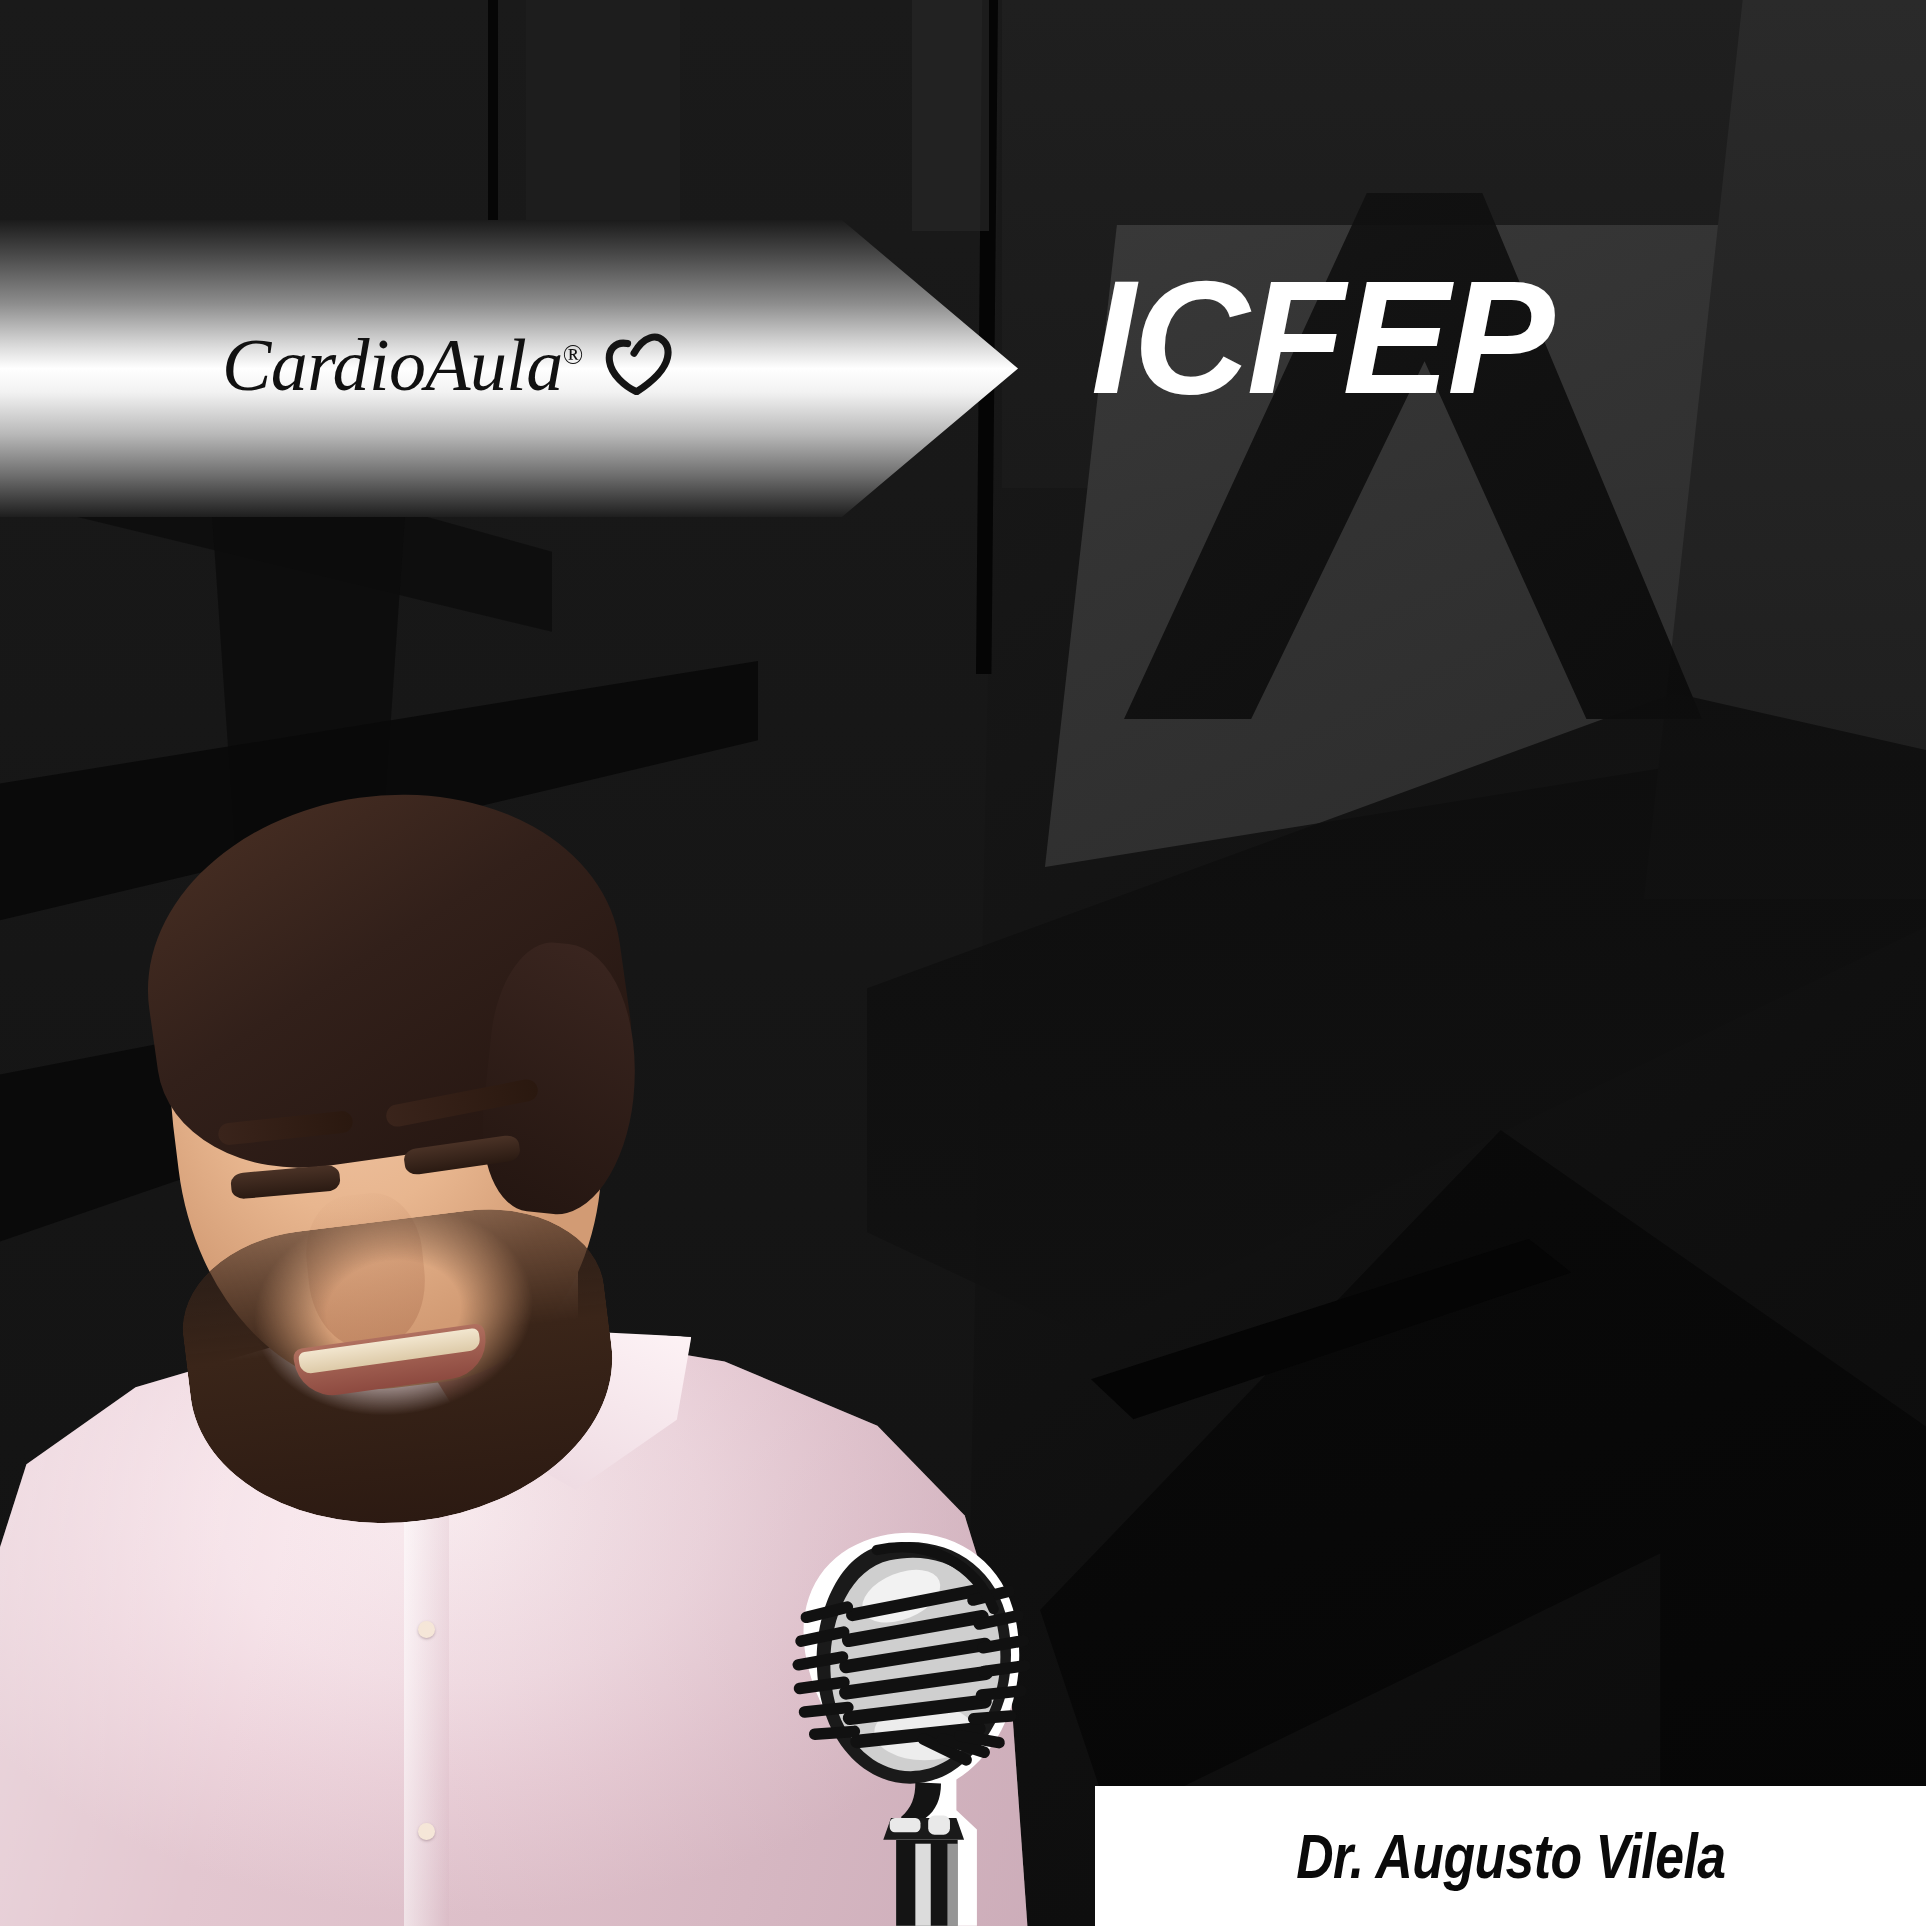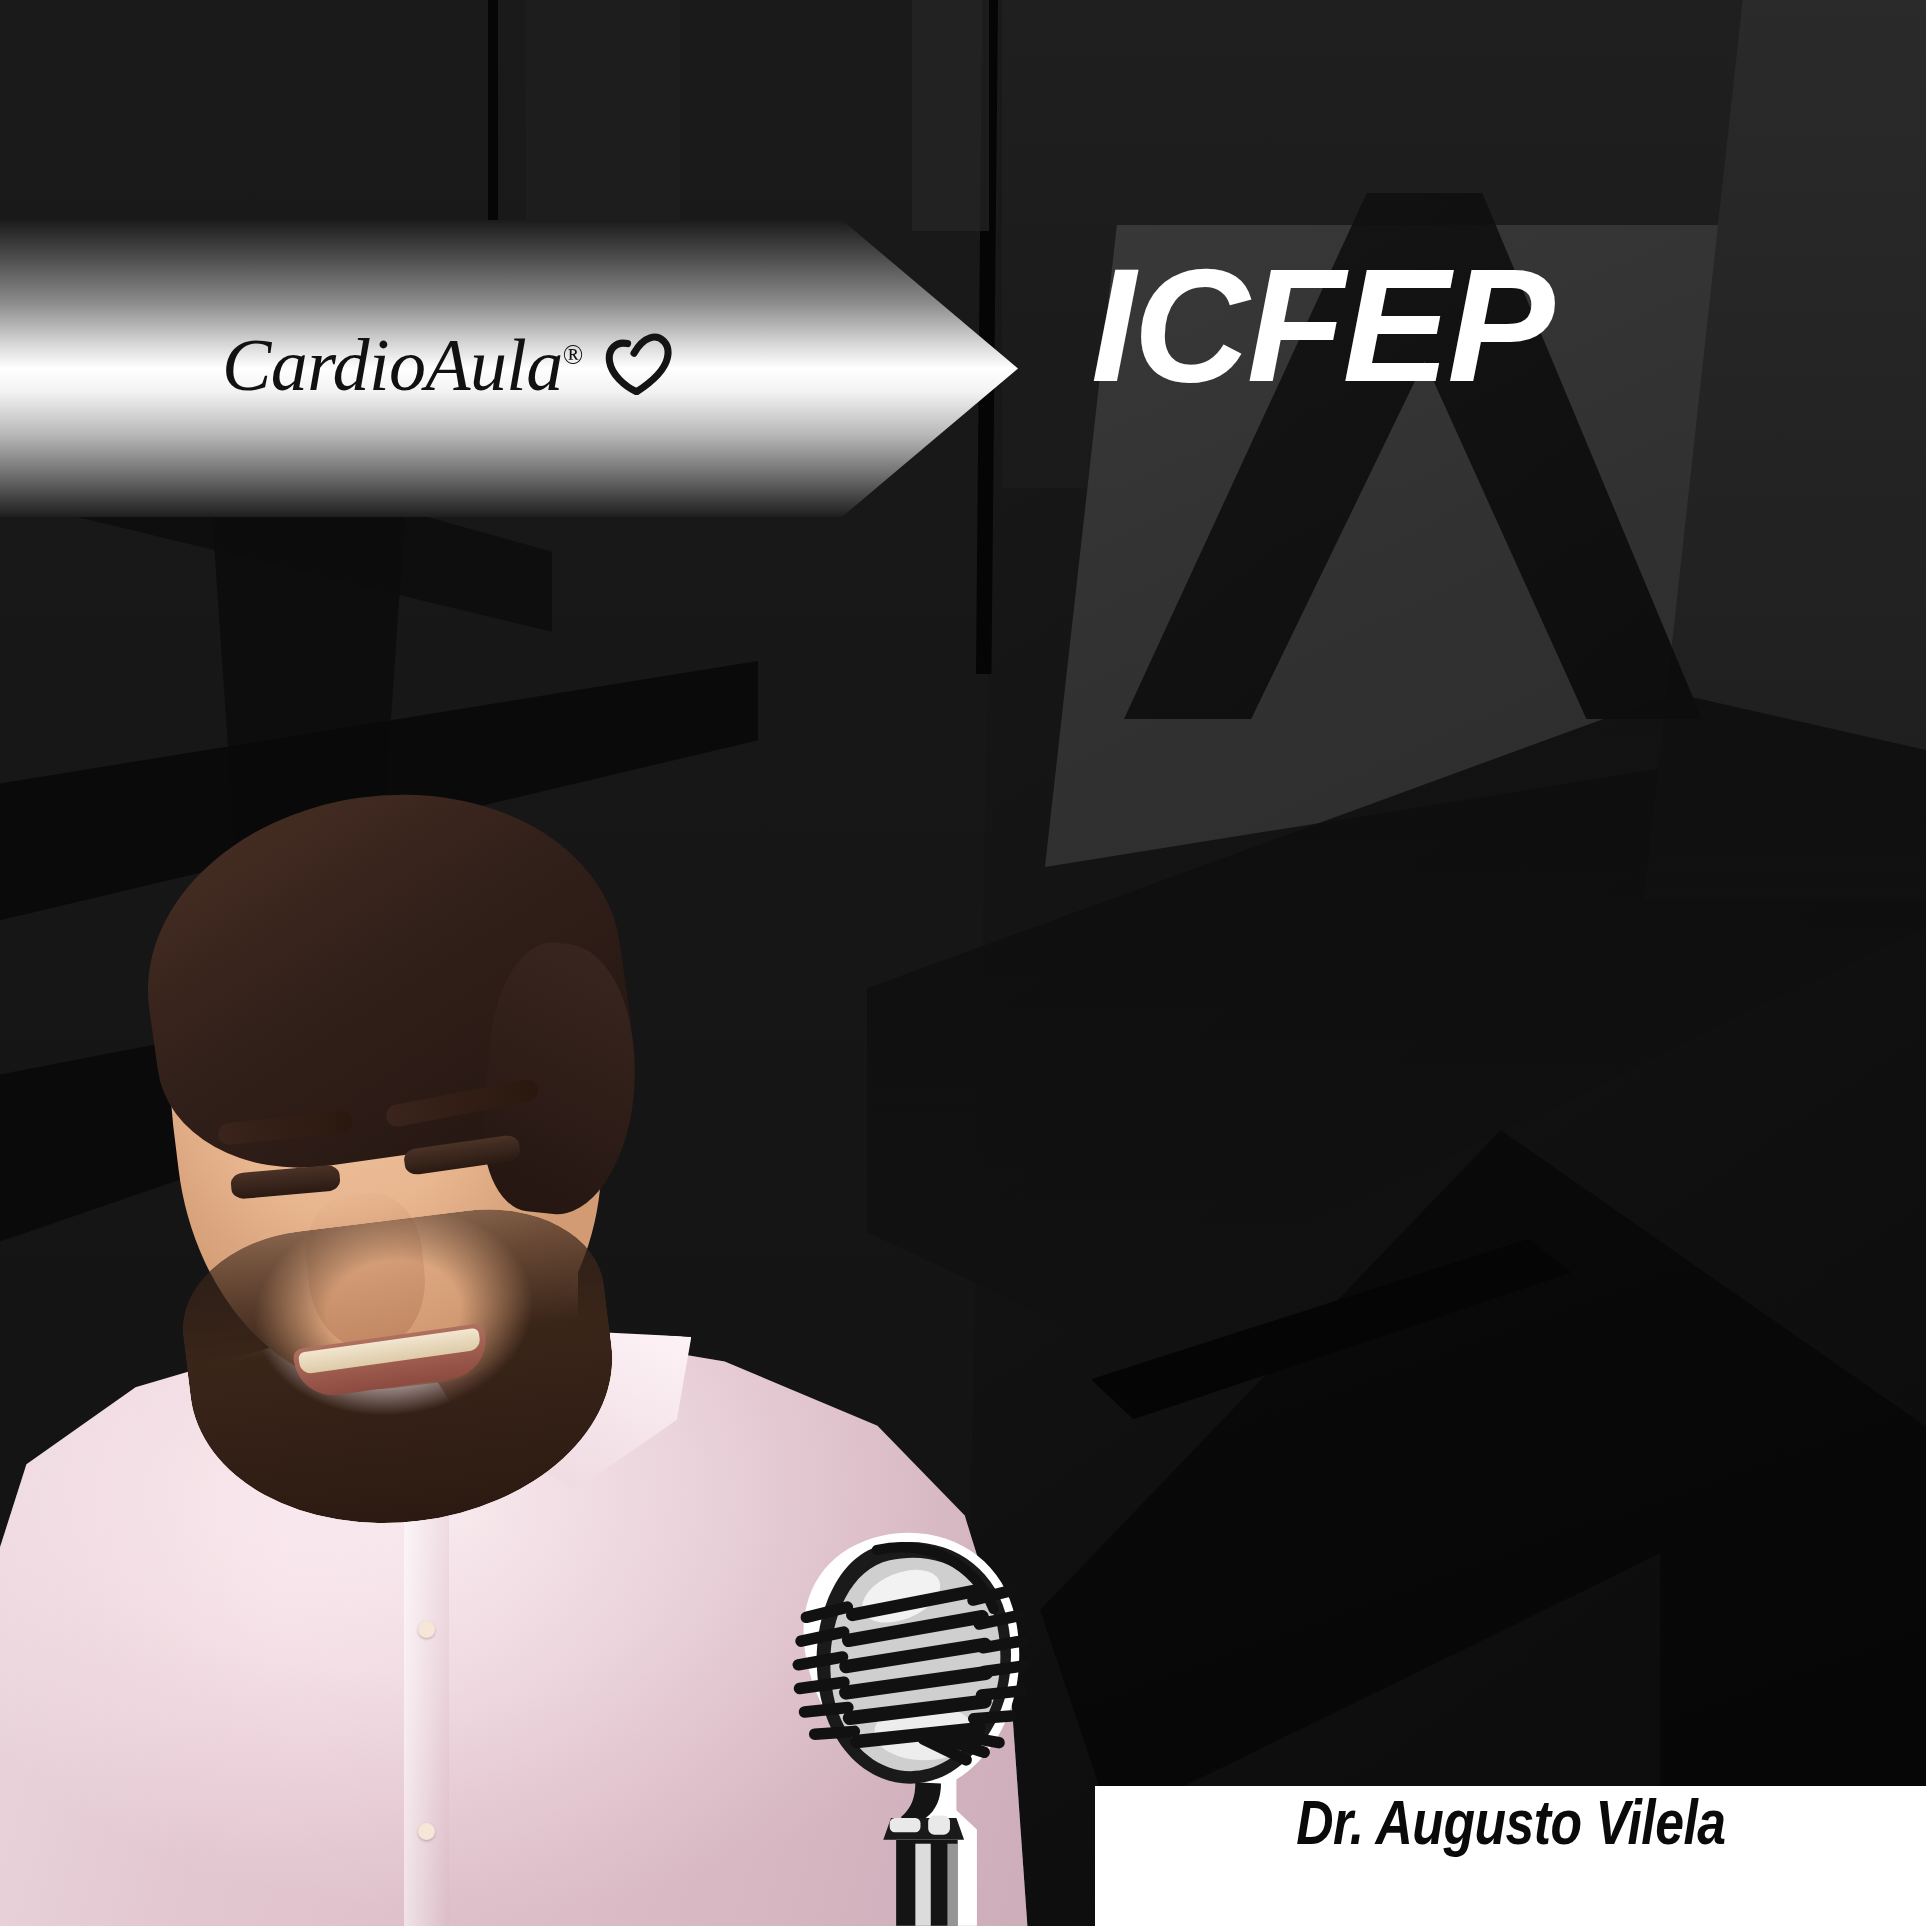--- a/index.html
+++ b/index.html
@@ -142,21 +142,21 @@
     font-size:27px;
     vertical-align:super;
     font-style:normal;
     letter-spacing:0;
   }
   #heart-icon{width:67px;height:63px;display:block;flex:none;margin-top:-3.9px;}
 
   
   #title{
     position:absolute;
-    left:1091px;top:245px;width:803px;
+    left:1091px;top:257px;width:803px;
     font-size:161px;
     font-weight:bold;
     font-style:italic;
     color:#ffffff;
     letter-spacing:-2.6px;
     line-height:1;
     text-align:left;
   }
 
   
@@ -297,21 +297,21 @@
 
   
   #mic{position:absolute;left:764px;top:1528px;width:295px;height:398px;}
   #mic svg{width:100%;height:100%;display:block;}
 
   
   #name-bar{
     position:absolute;
     left:1095px;top:1786px;width:831px;height:140px;
     background:#ffffff;
-    display:flex;justify-content:center;
+    display:flex;align-items:center;justify-content:center;
   }
   #doctor-name{
     font-size:63px;
     font-weight:bold;
     font-style:italic;
     color:#0a0a0a;
     letter-spacing:-0.6px;
     white-space:nowrap;
     transform:scaleX(.82);
   }

